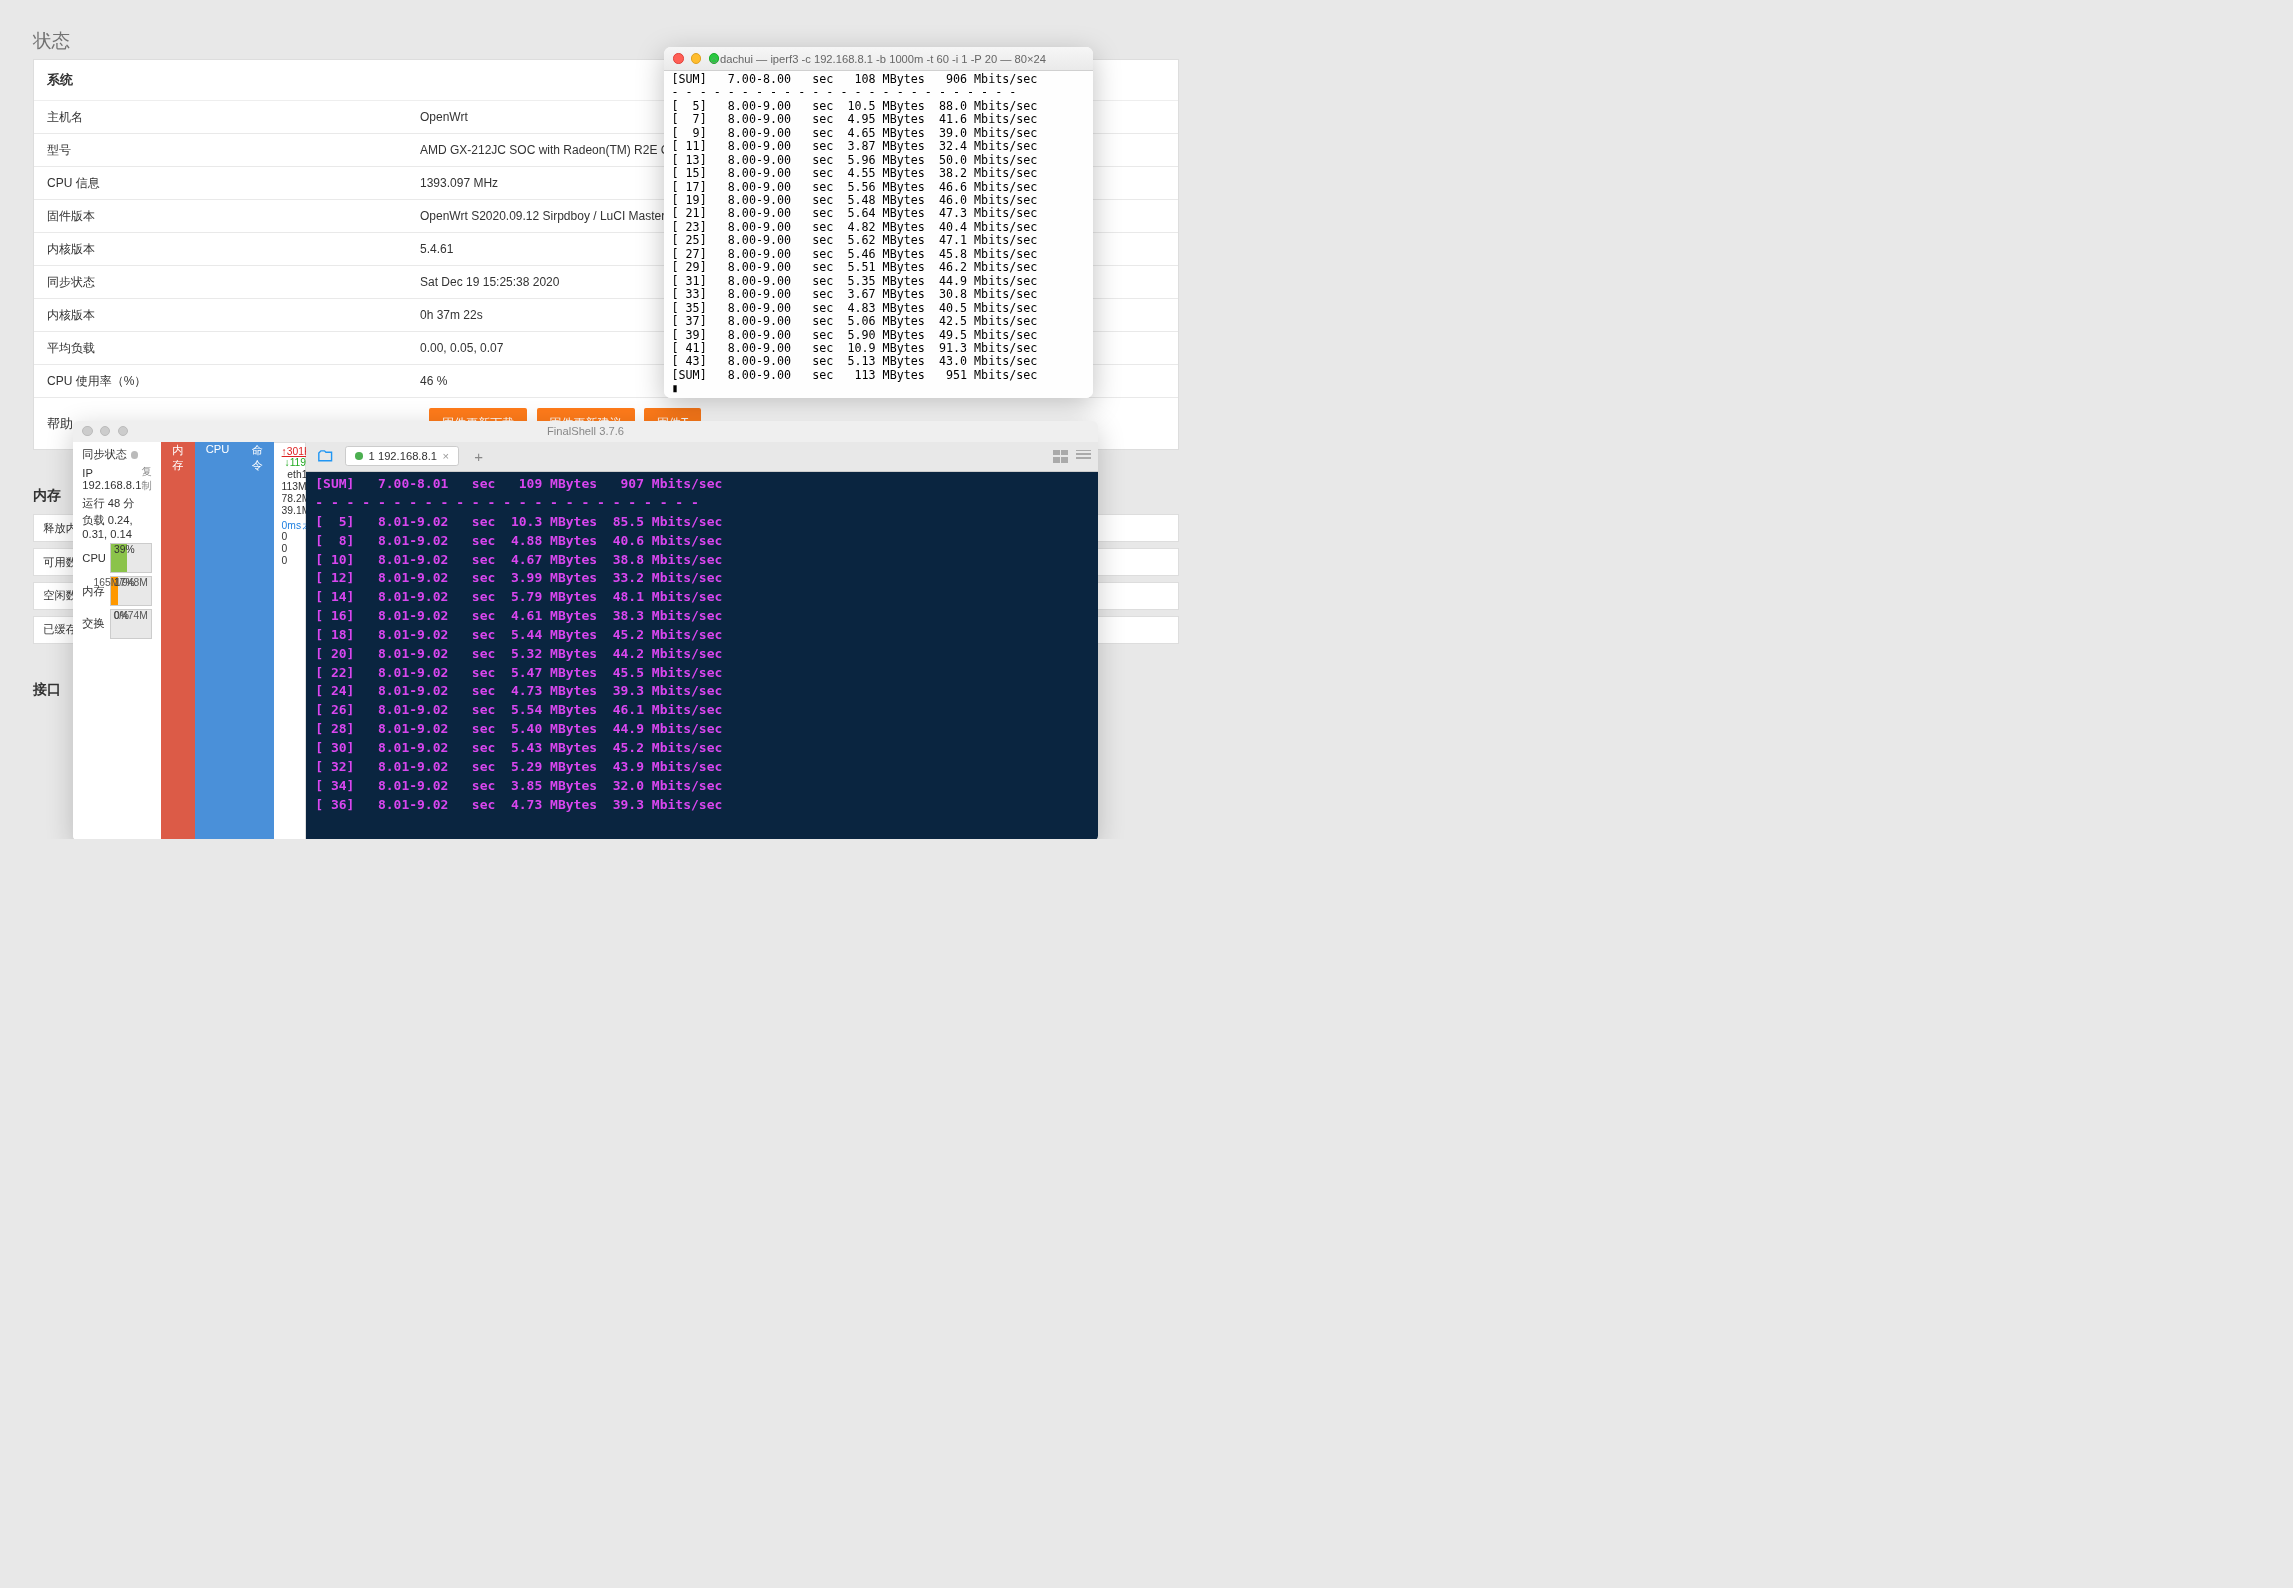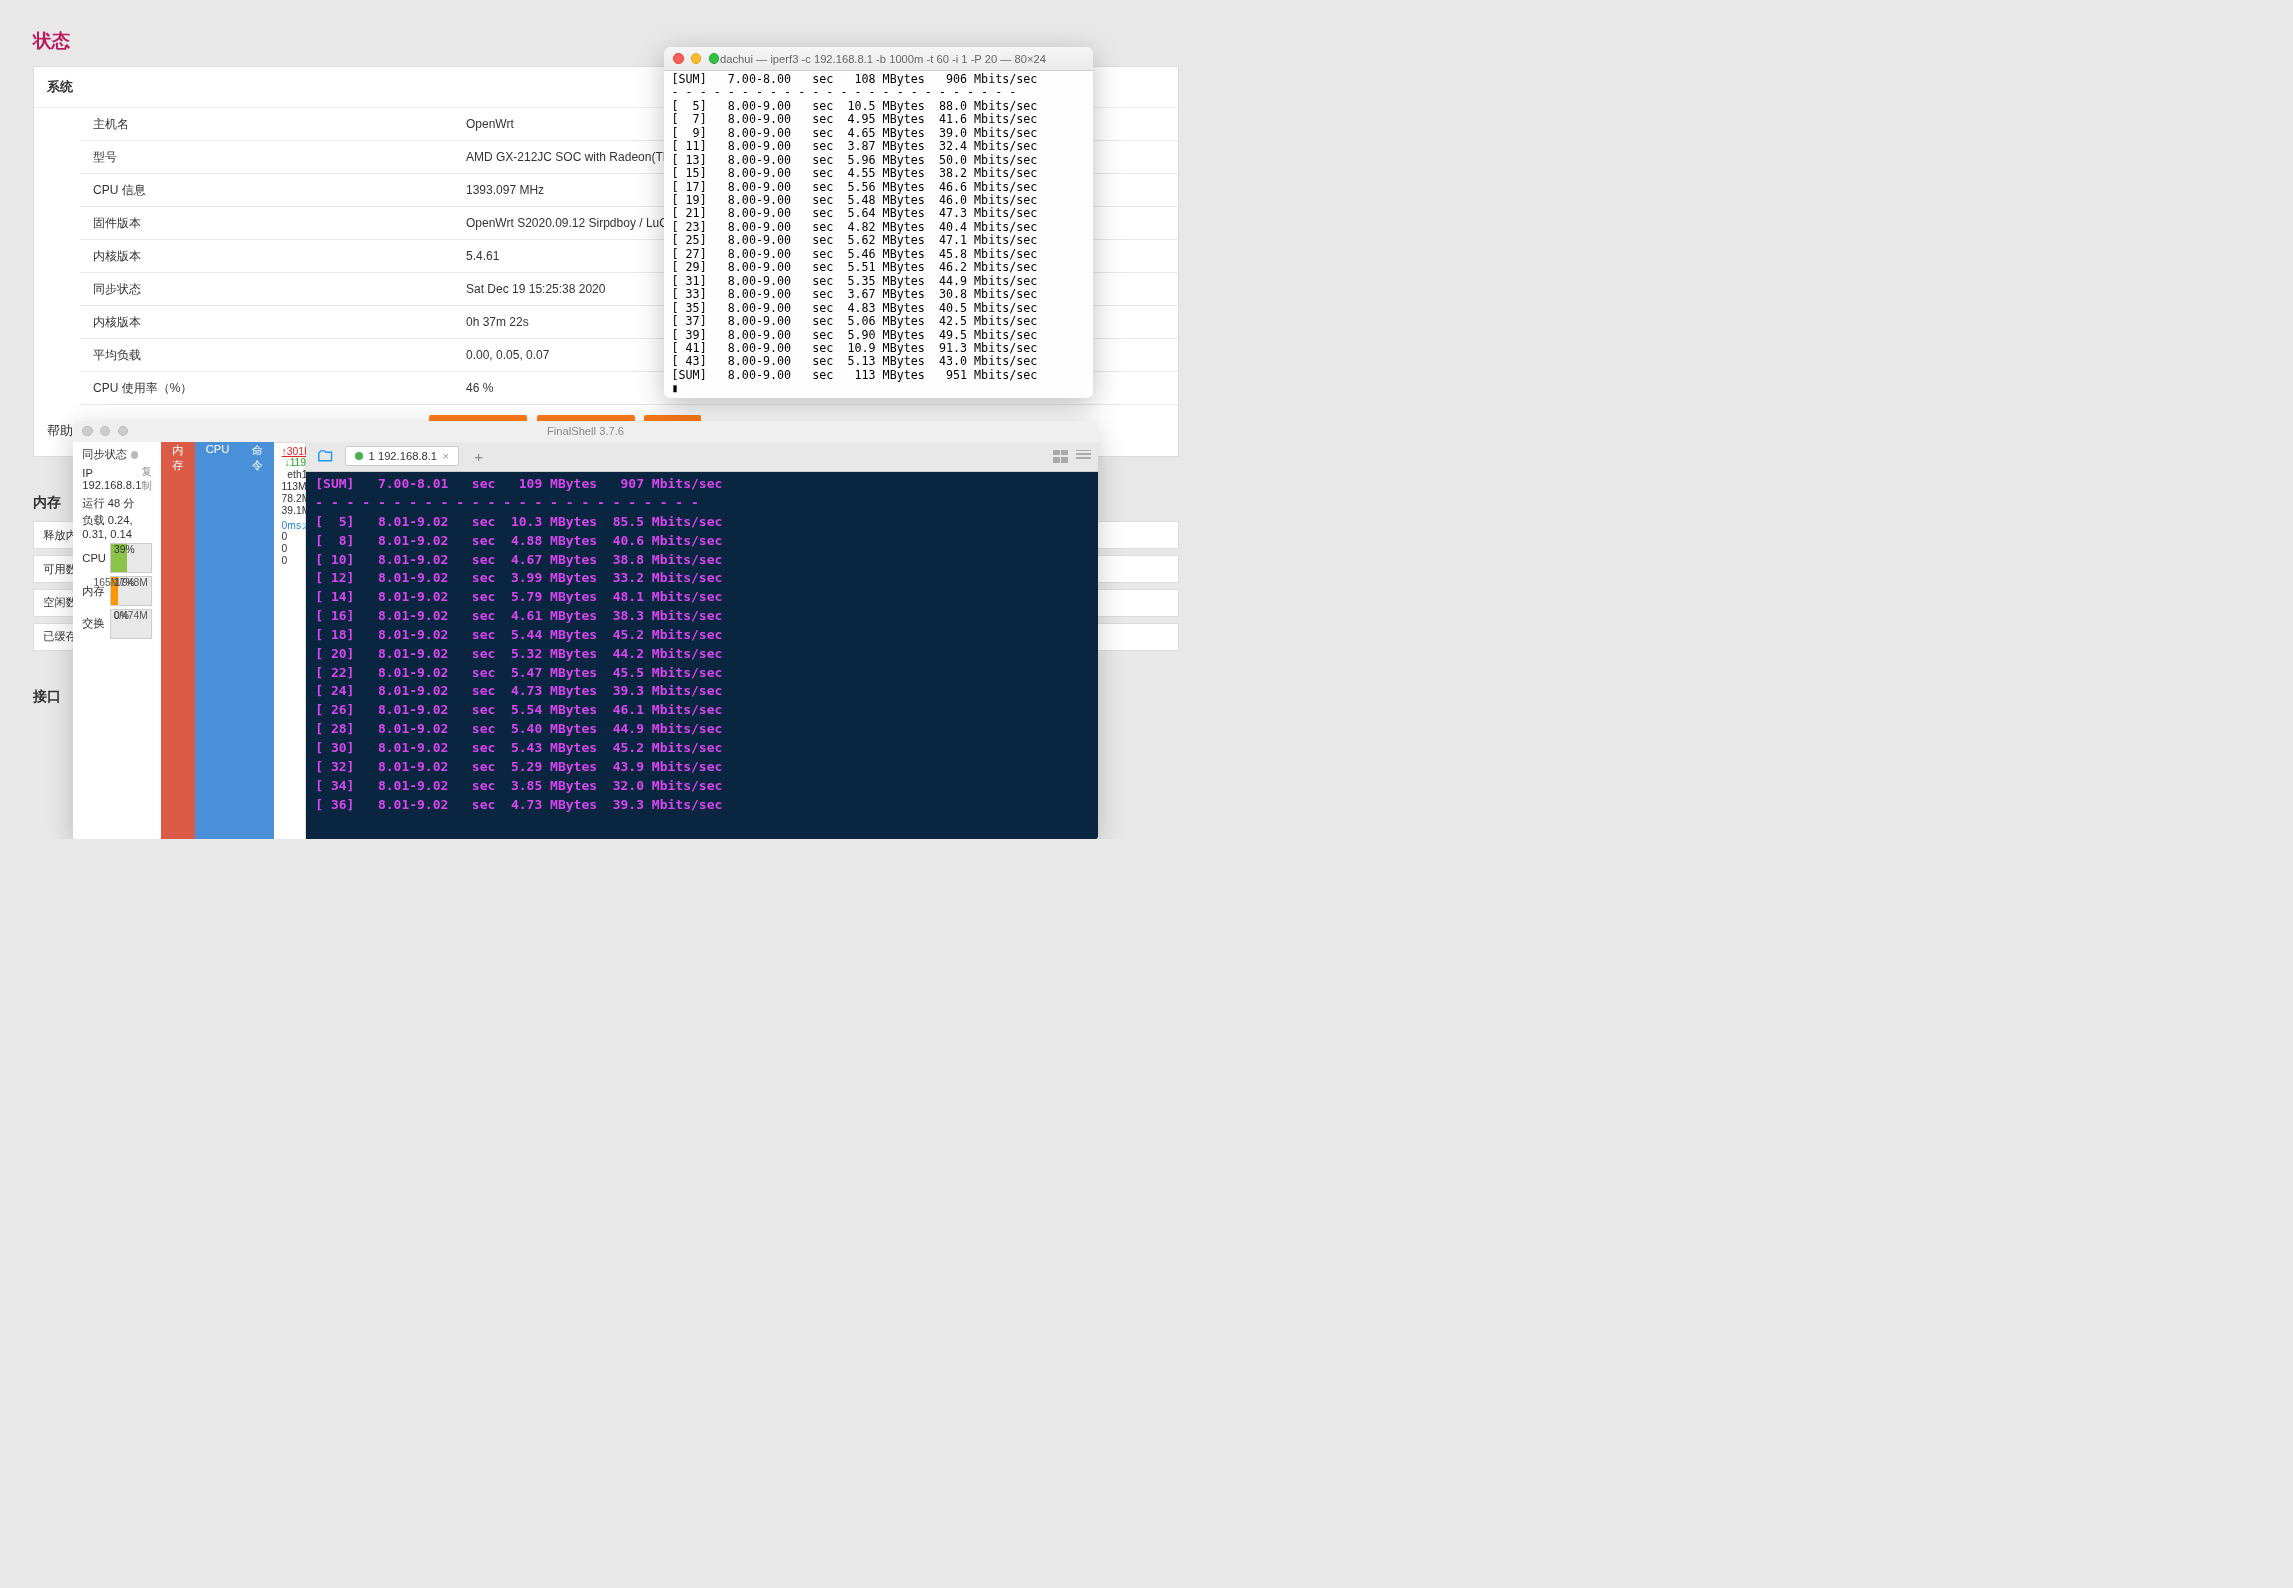--- a/index.html
+++ b/index.html
@@ -7,24 +7,24 @@
   font-family: "Microsoft YaHei", "PingFang SC", -apple-system, sans-serif;
   background: #e8e8e8;
   font-size: 13px;
   color: #333;
   width: 1212px;
   height: 839px;
   position: relative;
   overflow: hidden;
 }
 .page { padding: 28px 33px; }
-.page-title { font-size: 18.6px; font-weight: 700; margin-bottom: 12px; color: #be185d; }
+.page-title { font-size: 18.6px; font-weight: 400; margin-bottom: 5px; color: #737373; }
 .panel { background: #fff; border: 0.9px solid #ddd; margin-bottom: 28px; }
 .panel-header { padding: 11.2px 13px; border-bottom: 0.9px solid #eee; font-weight: bold; font-size: 13px; }
-.panel-row { display: flex; border-bottom: 0.9px solid #e9e9e9; padding: 7.5px 13px; font-size: 12px; min-height: 30px; align-items: center; margin-left: 46px; }
+.panel-row { display: flex; border-bottom: 0.9px solid #e9e9e9; padding: 7.5px 13px; font-size: 12px; min-height: 30px; align-items: center; }
 .panel-row:last-child { border-bottom: none; }
 .row-label { width: 373px; flex-shrink: 0; color: #333; }
 .row-value { flex: 1; color: #333; }
 .btn-row { padding: 9.3px 13px; display: flex; gap: 9.3px; align-items: center; }
 .btn-row .row-label { width: 373px; flex-shrink: 0; }
 .btn { background: #ff7b1a; color: #fff; border: none; padding: 7.5px 13px; font-size: 12px; cursor: pointer; border-radius: 1.9px; }
 .mem-section { margin-top: 37px; }
 .mem-title { font-size: 14px; font-weight: bold; margin-bottom: 9.3px; }
 .mem-row { background: #fff; border: 0.9px solid #ddd; padding: 5.6px 9.3px; margin-bottom: 5.6px; display: flex; font-size: 11.2px; }
 

